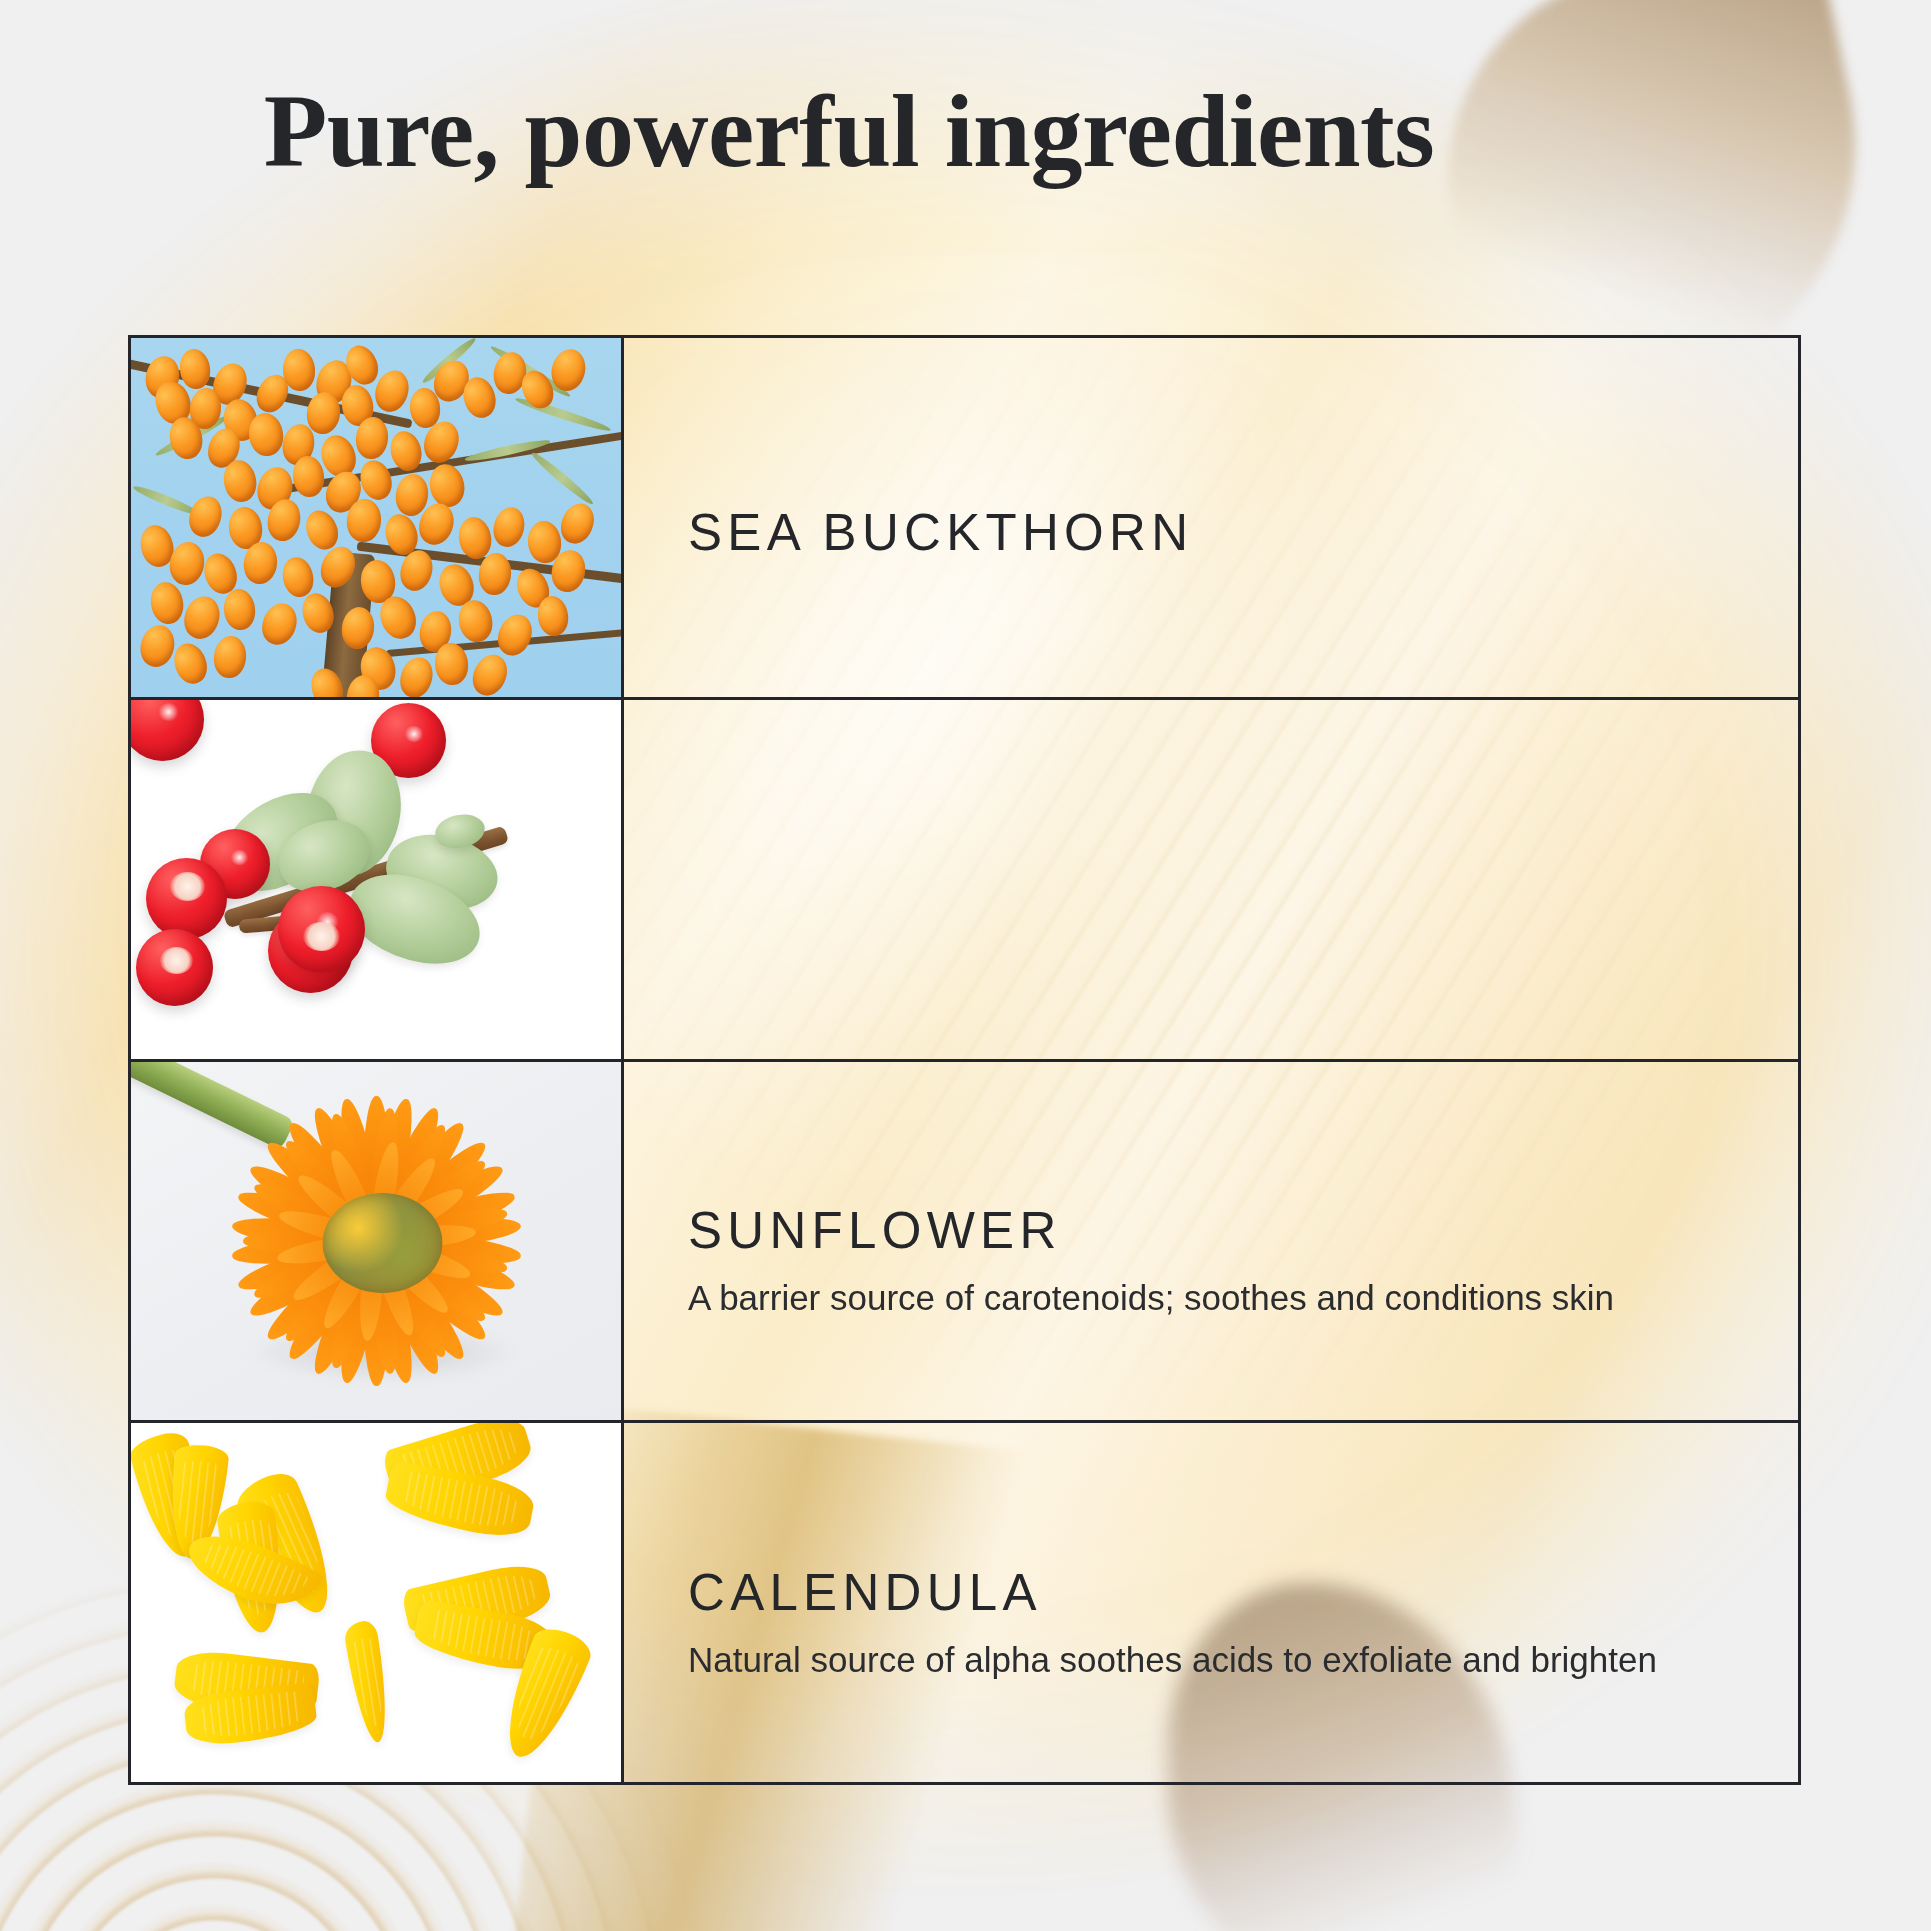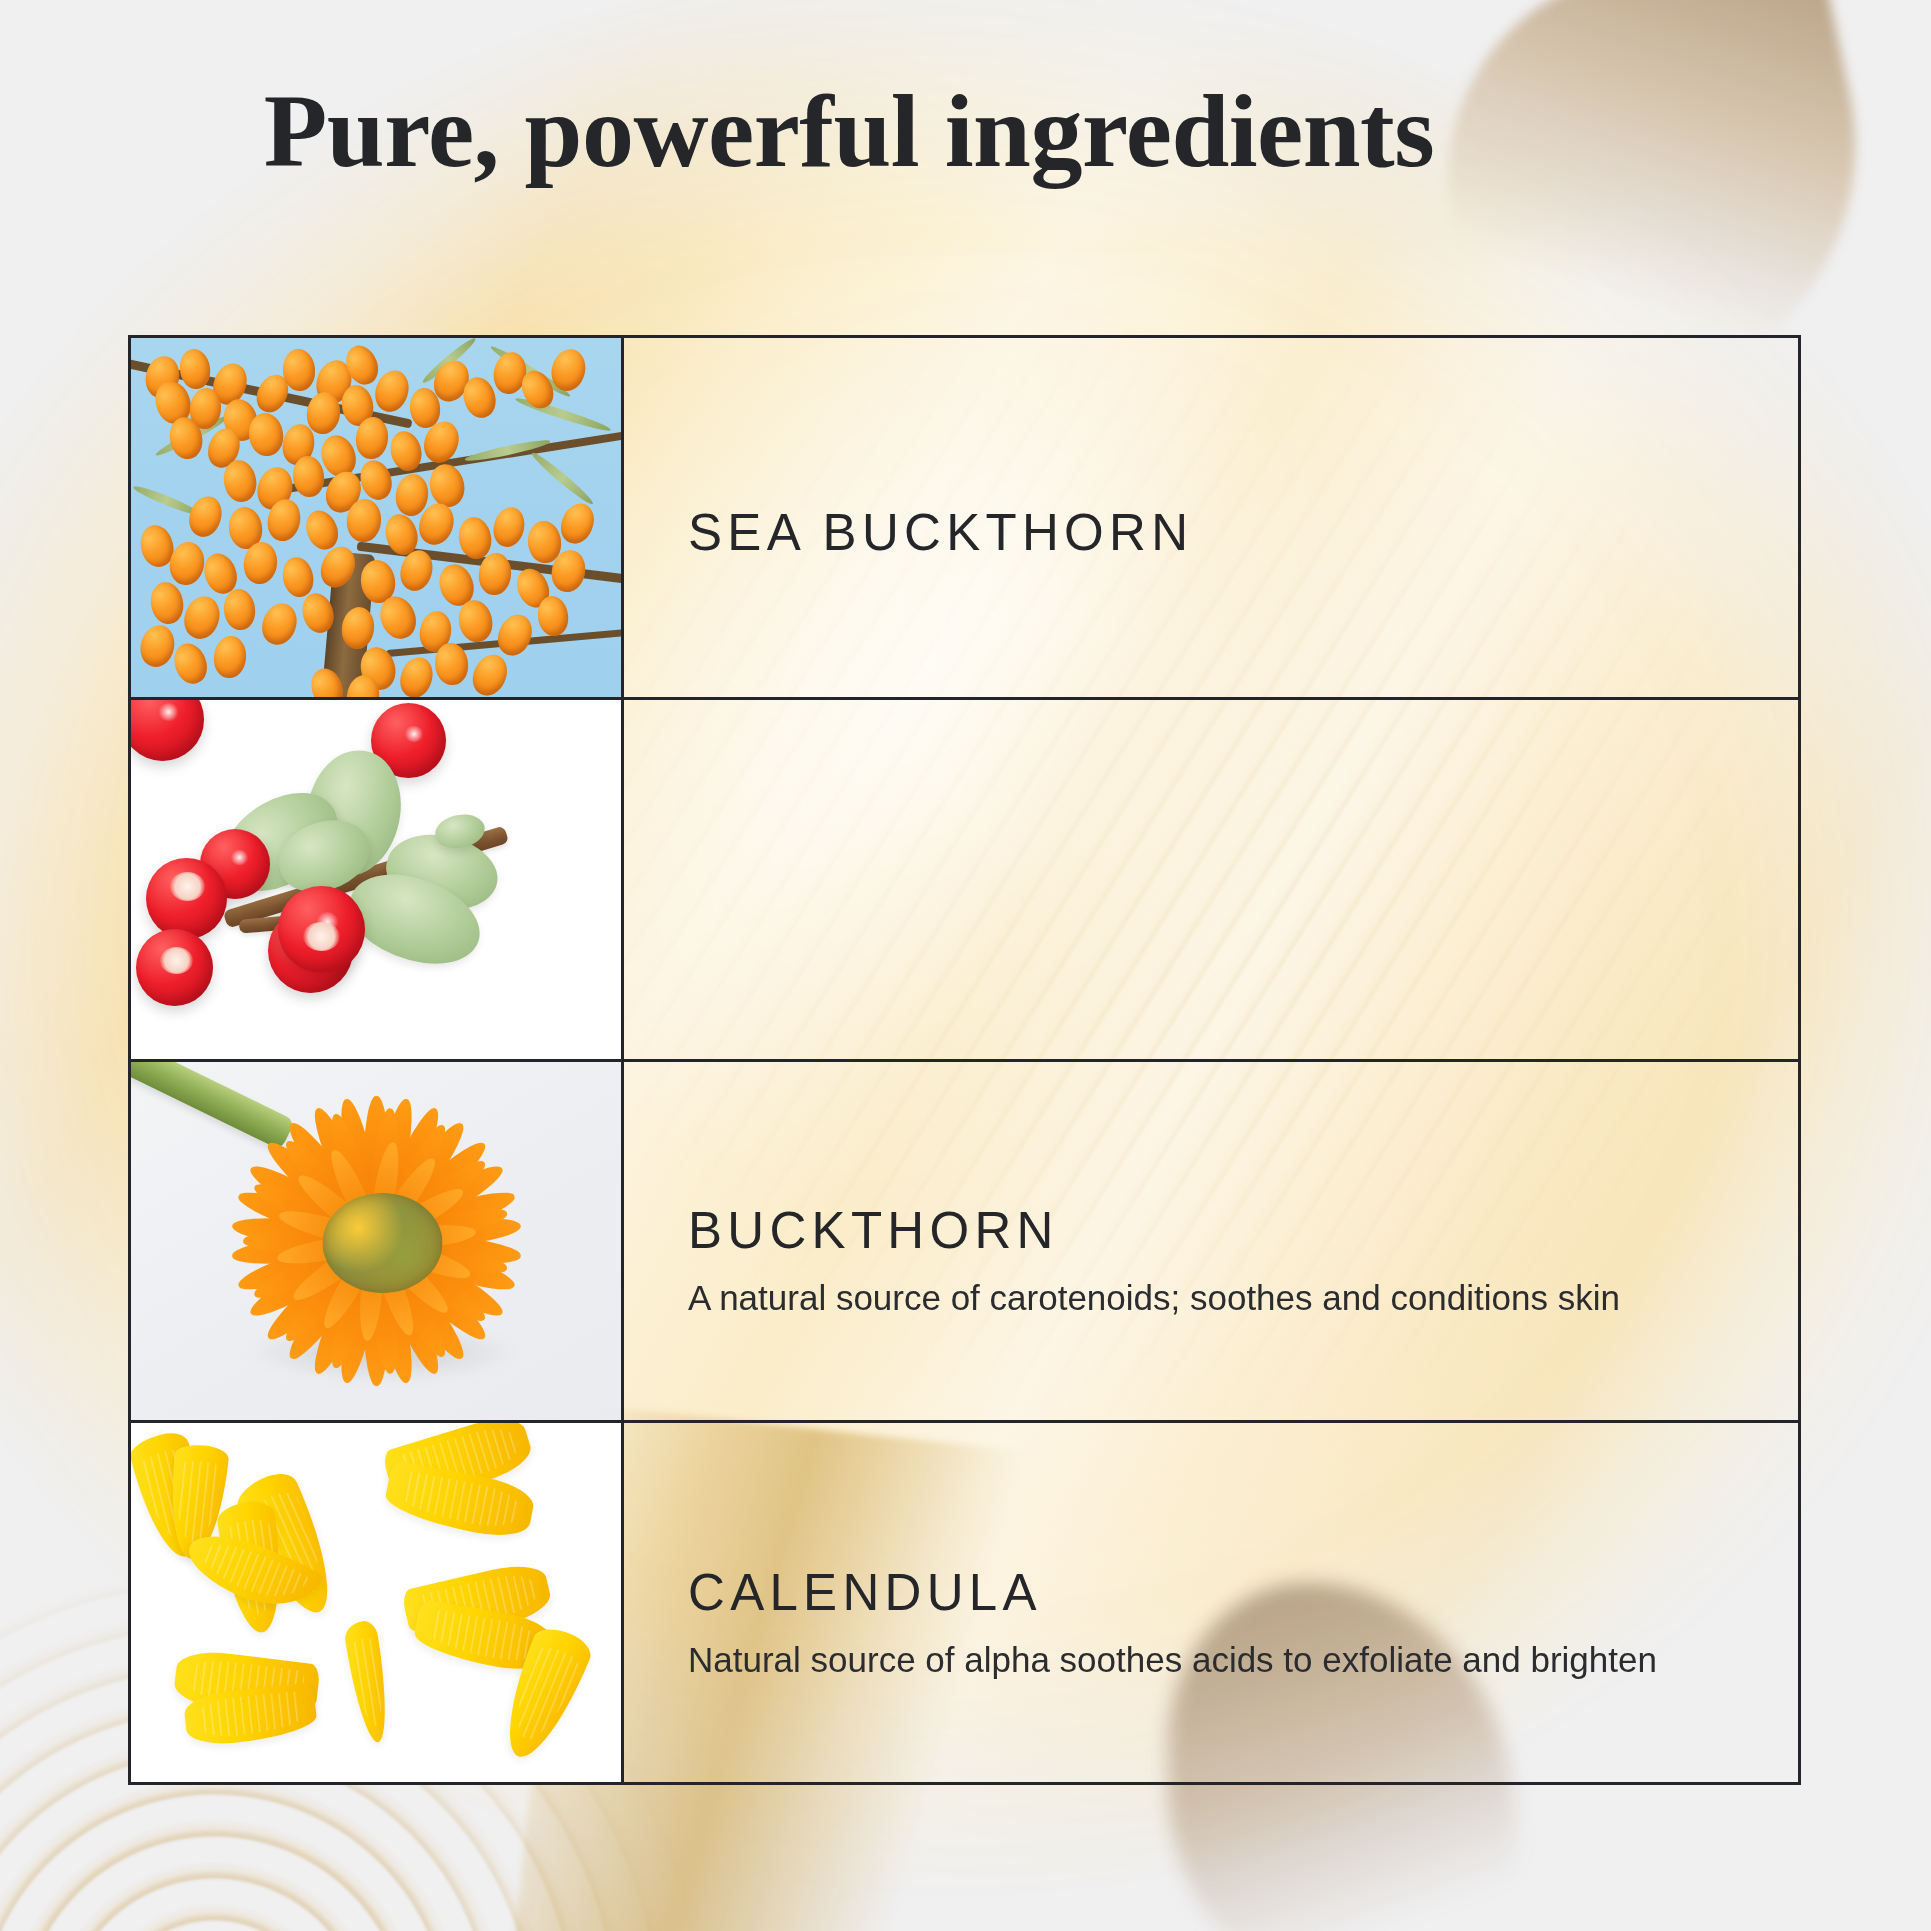--- a/index.html
+++ b/index.html
@@ -583,22 +583,22 @@
           <div class="petal inner" style="transform:rotate(210deg);"></div>
           <div class="petal inner" style="transform:rotate(235deg);"></div>
           <div class="petal inner" style="transform:rotate(260deg);"></div>
           <div class="petal inner" style="transform:rotate(285deg);"></div>
           <div class="petal inner" style="transform:rotate(310deg);"></div>
           <div class="petal inner" style="transform:rotate(335deg);"></div>
           <div class="disc"></div>
         </div>
       </div>
       <div class="ing-text">
-        <div class="ing-name">BUCKTHORN</div>
-        <div class="ing-desc">A natural source of carotenoids; soothes and conditions skin</div>
+        <div class="ing-name">SUNFLOWER</div>
+        <div class="ing-desc">A barrier source of carotenoids; soothes and conditions skin</div>
       </div>
     </div>
 
     <div class="ing-row">
       <div class="ing-photo p4">
         <div class="spetal" style="left:2%;top:3%;width:60px;height:124px;transform:rotate(-14deg);border-radius:60% 40% 50% 50% / 12% 12% 88% 88%;"></div>
         <div class="spetal" style="left:8%;top:6%;width:54px;height:114px;transform:rotate(6deg);border-radius:55% 45% 50% 50% / 10% 10% 90% 90%;"></div>
         <div class="spetal" style="left:26%;top:14%;width:64px;height:145px;transform:rotate(-24deg);border-radius:55% 45% 50% 50% / 12% 12% 88% 88%;"></div>
         <div class="spetal" style="left:19%;top:22%;width:58px;height:131px;transform:rotate(-8deg);border-radius:55% 45% 50% 50% / 12% 12% 88% 88%;"></div>
         <div class="spetal" style="left:11%;top:34%;width:135px;height:54px;transform:rotate(22deg);border-radius:50% 50% 50% 50% / 50% 10% 90% 50%;"></div>

